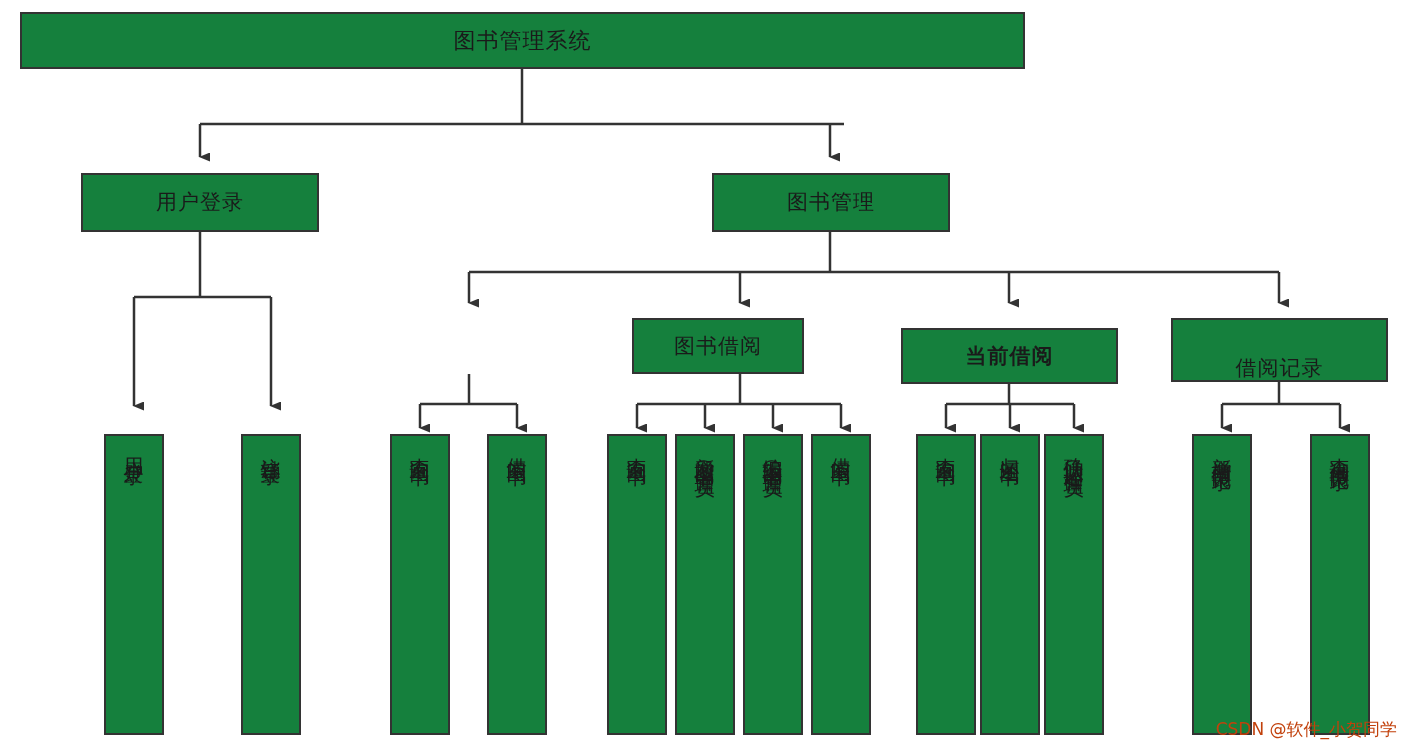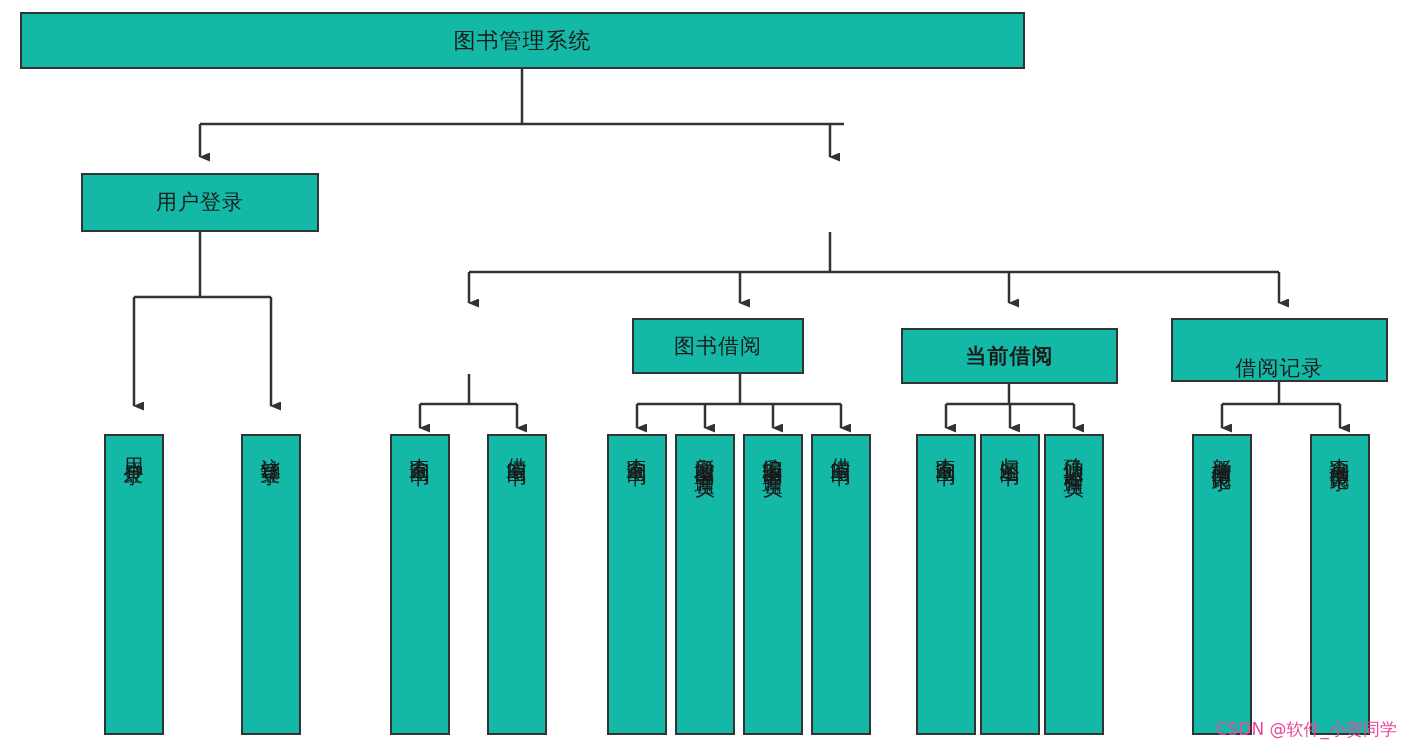--- a/index.html
+++ b/index.html
@@ -22,21 +22,21 @@
     position: absolute;
     left: 0;
     top: 0;
     width: 1405px;
     height: 747px;
     pointer-events: none;
   }
   .node {
     position: absolute;
     box-sizing: border-box;
-    background: #14b8a6;
+    background: #15803d;
     border: 2px solid #333333;
     display: flex;
     align-items: center;
     justify-content: center;
     color: #1a1a1a;
   }
   .node .node-label {
     display: block;
     text-align: center;
     line-height: 1.15;
@@ -58,21 +58,21 @@
     line-height: 1;
     white-space: nowrap;
     margin: 0 auto;
   }
   .node.root .node-label { font-size: 22px; }
   .watermark {
     position: absolute;
     right: 8px;
     bottom: 6px;
     font-size: 17px;
-    color: #ec4899;
+    color: #c2410c;
     white-space: nowrap;
     user-select: none;
   }
 </style>
 </head>
 <body>
 
 <div id="diagram-root">
 
   <svg id="edges-layer" viewBox="0 0 1405 747" width="1405" height="747" xmlns="http://www.w3.org/2000/svg">
@@ -125,20 +125,23 @@
     </g>
   </svg>
 
   <div class="node horizontal root" style="left:20px; top:12px; width:1005px; height:57px;">
     <span class="node-label">图书管理系统</span>
   </div>
 
   <div class="node horizontal" style="left:81px; top:173px; width:238px; height:59px;">
     <span class="node-label">用户登录</span>
   </div>
+  <div class="node horizontal" style="left:712px; top:173px; width:238px; height:59px;">
+    <span class="node-label">图书管理</span>
+  </div>
 
   <div class="node horizontal" style="left:632px; top:318px; width:172px; height:56px;">
     <span class="node-label">图书借阅</span>
   </div>
   <div class="node horizontal" style="left:901px; top:328px; width:217px; height:56px;font-weight:bold;">
     <span class="node-label">当前借阅</span>
   </div>
   <div class="node horizontal" style="left:1171px; top:318px; width:217px; height:64px;align-items:flex-end;">
     <span class="node-label">借阅记录</span>
   </div>

